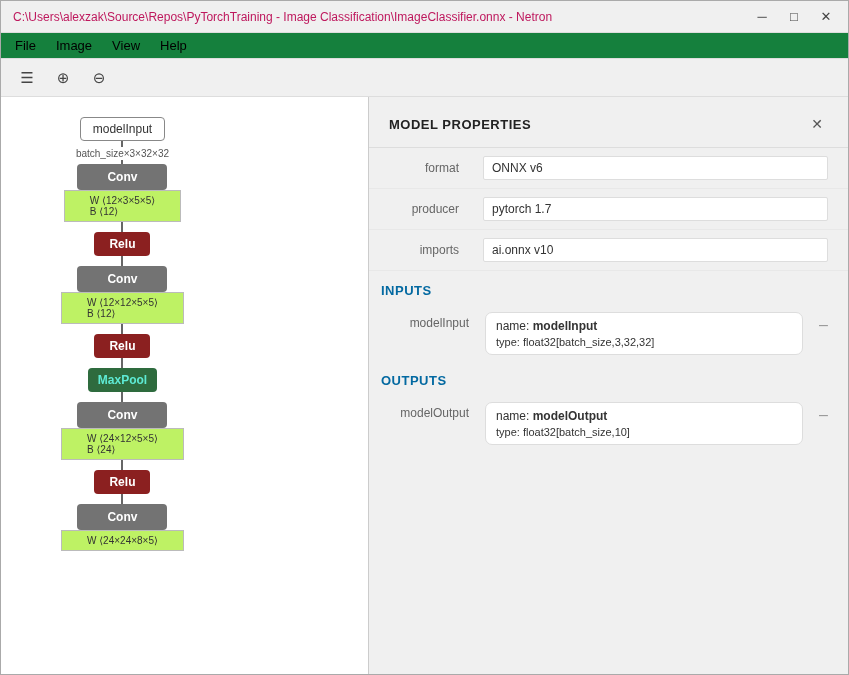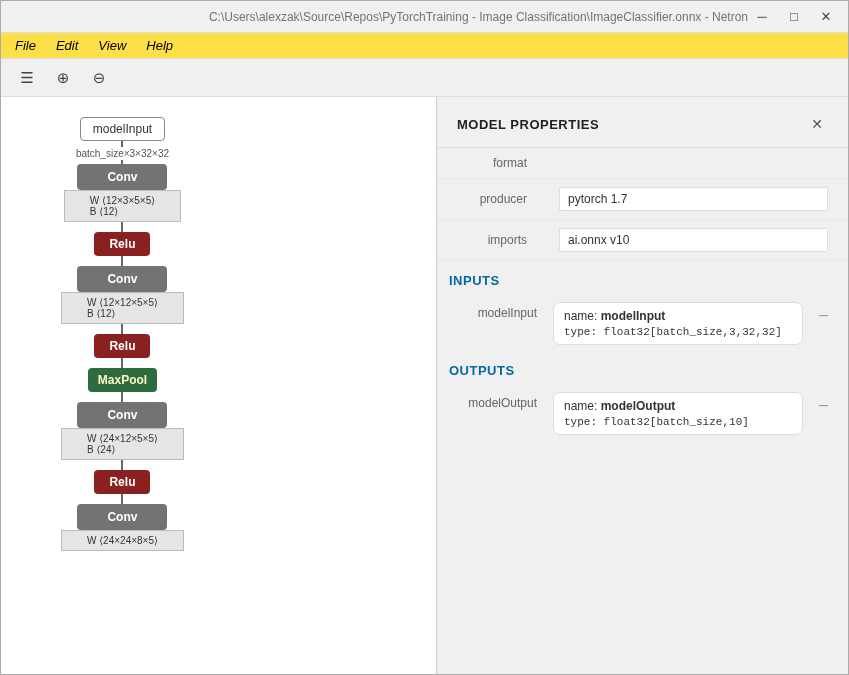--- a/index.html
+++ b/index.html
@@ -19,49 +19,47 @@
       height: 32px;
       display: flex;
       align-items: center;
       padding: 0 8px;
       border-bottom: 1px solid #ddd;
       user-select: none;
     }
     .title-bar-text {
       flex: 1;
       font-size: 12px;
-      color: #737373;
+      color: #be185d;
       padding-left: 4px;
-      text-align: right;
     }
     .title-bar-controls {
       display: flex;
       gap: 4px;
     }
     .title-bar-btn {
       width: 28px;
       height: 22px;
       display: flex;
       align-items: center;
       justify-content: center;
       font-size: 13px;
       cursor: pointer;
       border-radius: 2px;
       color: #444;
     }
 
     
     .menu-bar {
-      background: #fde047;
+      background: #15803d;
       height: 26px;
       display: flex;
       align-items: center;
       padding: 0 4px;
       border-bottom: 1px solid #ddd;
-      font-style: italic;
     }
     .menu-item {
       padding: 2px 10px;
       font-size: 13px;
       cursor: pointer;
       border-radius: 2px;
     }
 
     
     .toolbar {
@@ -133,57 +131,57 @@
       color: #fff;
       border-radius: 4px;
       padding: 6px 14px;
       min-width: 90px;
       font-size: 12px;
       font-weight: 600;
       text-align: center;
     }
     .node-conv-details {
       border: 1px solid #bbb;
-      background: #e5e5e5;
+      background: #bef264;
       padding: 4px 25px;
       font-size: 10px;
       color: #333;
       min-width: 90px;
       text-align: left;
     }
 
     .node-relu {
       background: #8b2020;
       color: #fff;
       border-radius: 4px;
       padding: 5px 15px;
       font-size: 12px;
       font-weight: 600;
       text-align: center;
     }
 
     .node-maxpool {
       background: #2e6b3e;
-      color: #fef9c3;
+      color: #5eead4;
       border-radius: 4px;
       padding: 5px 10px;
       font-size: 12px;
       font-weight: 600;
       text-align: right;
     }
 
     .node-group {
       display: flex;
       flex-direction: column;
       align-items: center;
     }
 
     
     .props-panel {
-      width: 412px;
+      width: 480px;
       background: #f0f0f0;
       border-left: 1px solid #ccc;
       display: flex;
       flex-direction: column;
       overflow-y: auto;
     }
     .props-header {
       display: flex;
       align-items: center;
       justify-content: space-between;
@@ -207,21 +205,21 @@
       color: #555;
       border-radius: 2px;
     }
 
     
     .prop-row {
       display: flex;
       align-items: center;
       padding: 8px 20px;
       border-bottom: 1px solid #e8e8e8;
-      gap: 32px;
+      gap: 24px;
     }
     .prop-label {
       width: 70px;
       text-align: right;
       font-size: 12px;
       color: #666;
       flex-shrink: 0;
     }
     .prop-value-box {
       flex: 1;
@@ -265,21 +263,21 @@
       color: #333;
       position: relative;
     }
     .io-value-box .name-line {
       margin-bottom: 3px;
     }
     .io-value-box .name-line span.bold {
       font-weight: 700;
     }
     .io-value-box .type-line {
-      font-family: Liberation Mono, monospace;
+      font-family: Liberation Sans, sans-serif;
       font-size: 11px;
       color: #333;
     }
     .io-dash {
       font-size: 16px;
       color: #999;
       padding-top: 4px;
     }
   </style>
 </head>
@@ -289,21 +287,21 @@
   <span class="title-bar-text">C:\Users\alexzak\Source\Repos\PyTorchTraining - Image Classification\ImageClassifier.onnx - Netron</span>
   <div class="title-bar-controls">
     <div class="title-bar-btn">─</div>
     <div class="title-bar-btn">□</div>
     <div class="title-bar-btn close">✕</div>
   </div>
 </div>
 
 <div class="menu-bar">
   <div class="menu-item">File</div>
-  <div class="menu-item">Edit</div>
+  <div class="menu-item">Image</div>
   <div class="menu-item">View</div>
   <div class="menu-item">Help</div>
 </div>
 
 <div class="toolbar">
   <div class="toolbar-btn">☰</div>
   <div class="toolbar-btn">⊕</div>
   <div class="toolbar-btn">⊖</div>
 </div>
 
@@ -386,20 +384,21 @@
 
   <div class="props-panel">
 
     <div class="props-header">
       <span class="props-title">MODEL PROPERTIES</span>
       <div class="props-close">✕</div>
     </div>
 
     <div class="prop-row">
       <span class="prop-label">format</span>
+      <div class="prop-value-box">ONNX v6</div>
     </div>
 
     <div class="prop-row">
       <span class="prop-label">producer</span>
       <div class="prop-value-box">pytorch 1.7</div>
     </div>
 
     <div class="prop-row">
       <span class="prop-label">imports</span>
       <div class="prop-value-box">ai.onnx v10</div>

